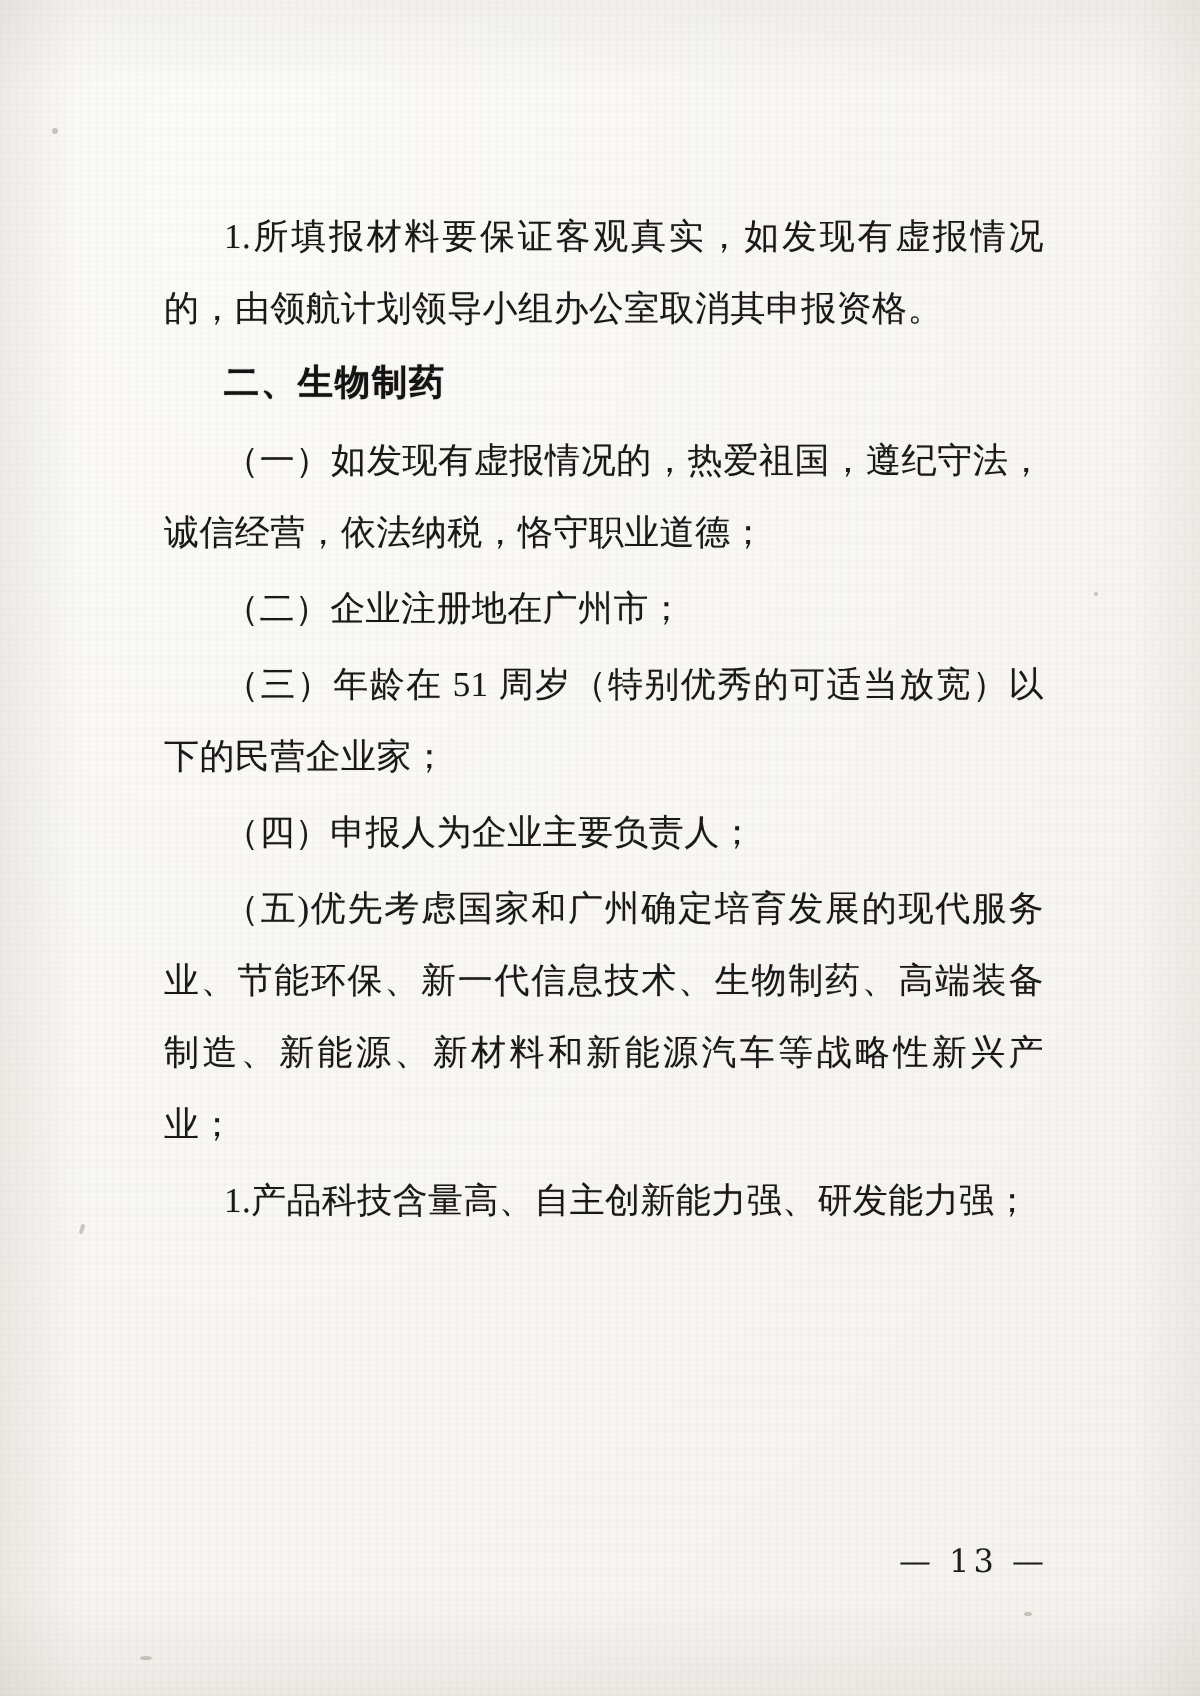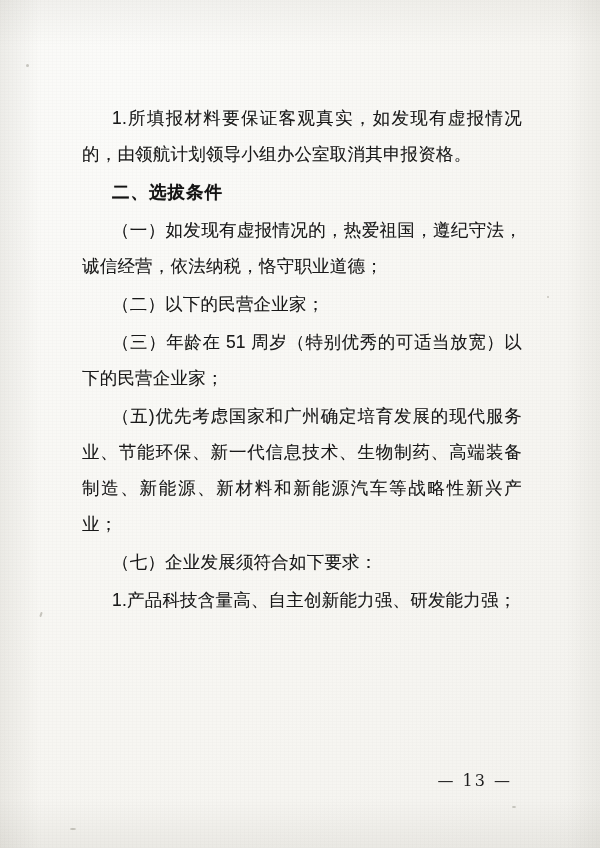--- a/index.html
+++ b/index.html
@@ -48,41 +48,41 @@
     top: 100px;
     width: 440px;
   }
   .para {
     margin: 0 0 2px 0;
     font-size: 17.5px;
     line-height: 36px;
     color: #191919;
     letter-spacing: 0.2px;
     text-align: justify;
-    font-family: Liberation Sans, sans-serif;
+    font-family: Liberation Serif, serif;
     font-weight: 500;
     text-shadow: 0 0 0.5px rgba(0,0,0,0.28);
   }
   .indent2 {
     text-indent: 30px;
   }
   .heading {
     margin: 0 0 2px 0;
     font-size: 17.5px;
     line-height: 36px;
     color: #131313;
     font-weight: 700;
     text-indent: 30px;
     letter-spacing: 1px;
     font-family: "DejaVu Serif", serif;
     text-shadow: 0 0 0.7px rgba(0,0,0,0.45);
   }
   .pagenum {
     position: absolute;
-    right: 88px;
+    right: 76px;
     bottom: 58px;
     font-size: 16px;
     color: #1d1d1d;
     letter-spacing: 2px;
     font-family: "DejaVu Serif", serif;
   }
   .stray-mark {
     position: absolute;
     background: rgba(90,85,70,0.30);
     border-radius: 50%;
@@ -102,25 +102,25 @@
   <div class="edge-shade"></div>
 
   <div class="stray-mark m1"></div>
   <div class="stray-mark m2"></div>
   <div class="stray-mark m3"></div>
   <div class="stray-mark m4"></div>
   <div class="stray-mark m5"></div>
 
   <div class="content">
     <p class="para indent2">1.所填报材料要保证客观真实，如发现有虚报情况的，由领航计划领导小组办公室取消其申报资格。</p>
-    <p class="heading">二、选拔条件</p>
+    <p class="heading">二、生物制药</p>
     <p class="para indent2">（一）如发现有虚报情况的，热爱祖国，遵纪守法，诚信经营，依法纳税，恪守职业道德；</p>
-    <p class="para indent2">（二）以下的民营企业家；</p>
+    <p class="para indent2">（二）企业注册地在广州市；</p>
     <p class="para indent2">（三）年龄在 51 周岁（特别优秀的可适当放宽）以下的民营企业家；</p>
+    <p class="para indent2">（四）申报人为企业主要负责人；</p>
     <p class="para indent2">（五)优先考虑国家和广州确定培育发展的现代服务业、节能环保、新一代信息技术、生物制药、高端装备制造、新能源、新材料和新能源汽车等战略性新兴产业；</p>
-    <p class="para indent2">（七）企业发展须符合如下要求：</p>
     <p class="para indent2">1.产品科技含量高、自主创新能力强、研发能力强；</p>
 
   </div>
 
   <div class="pagenum">— 13 —</div>
 
 </div>
 
 </body></html>

